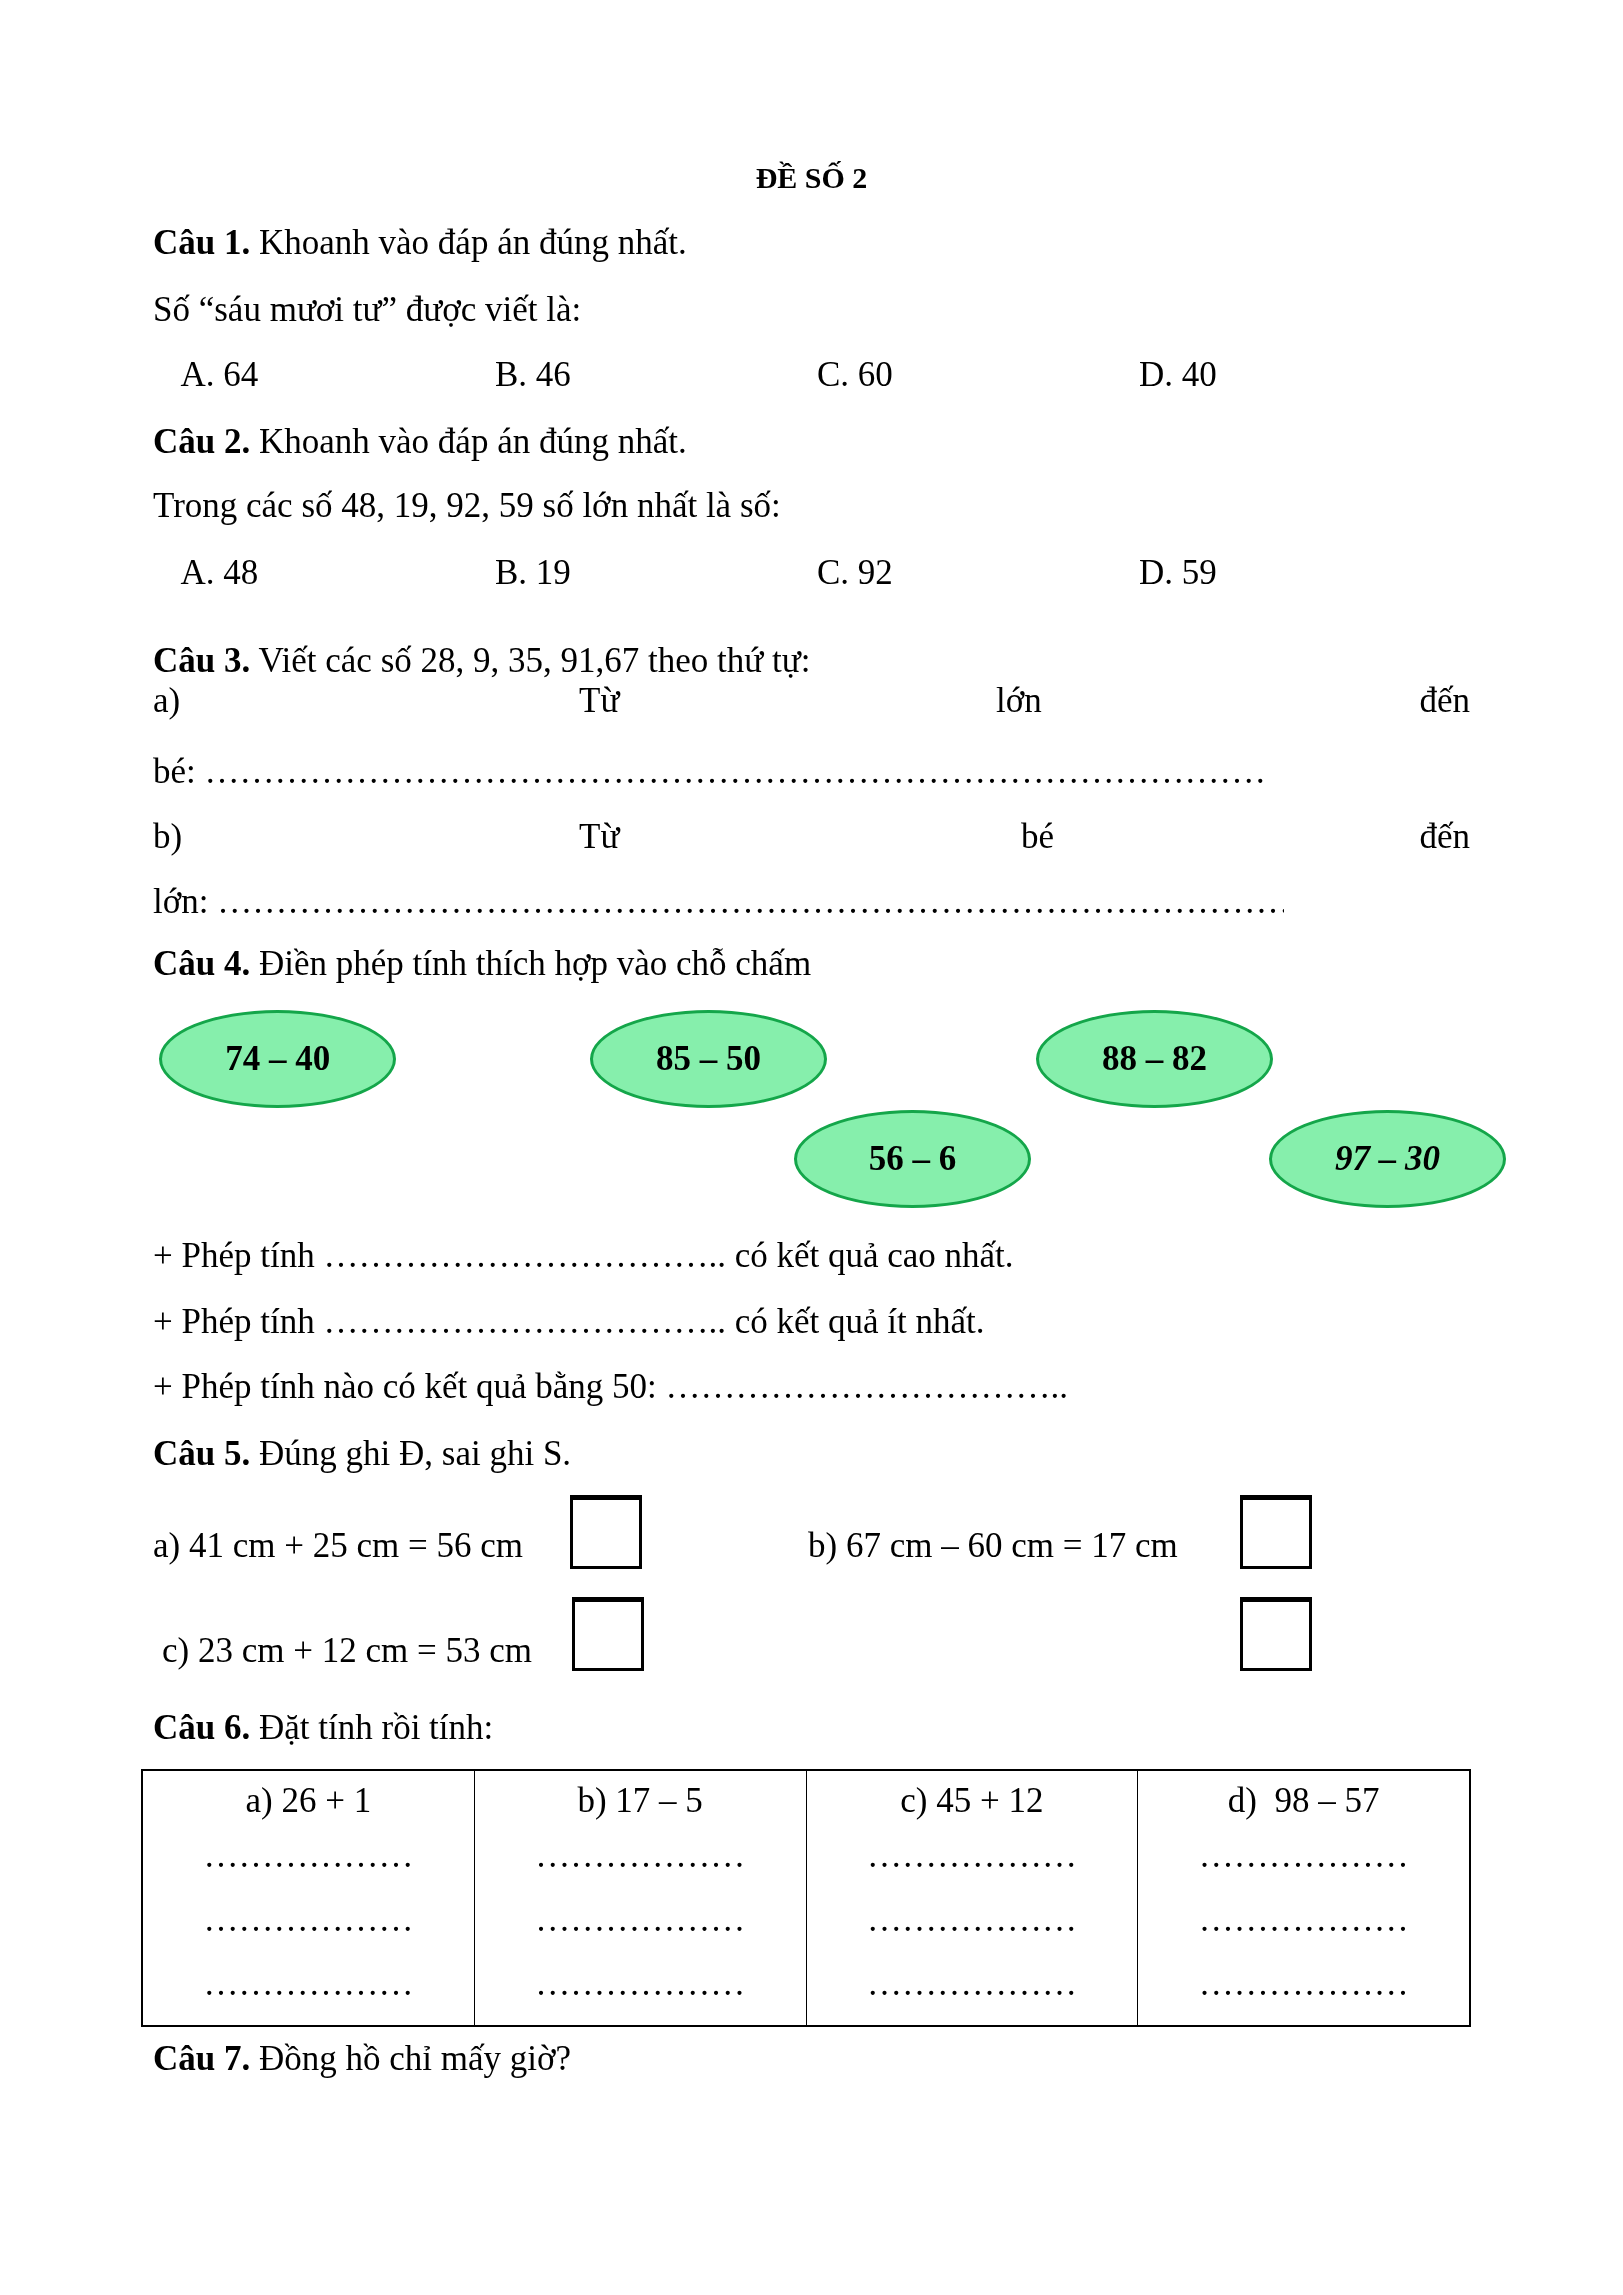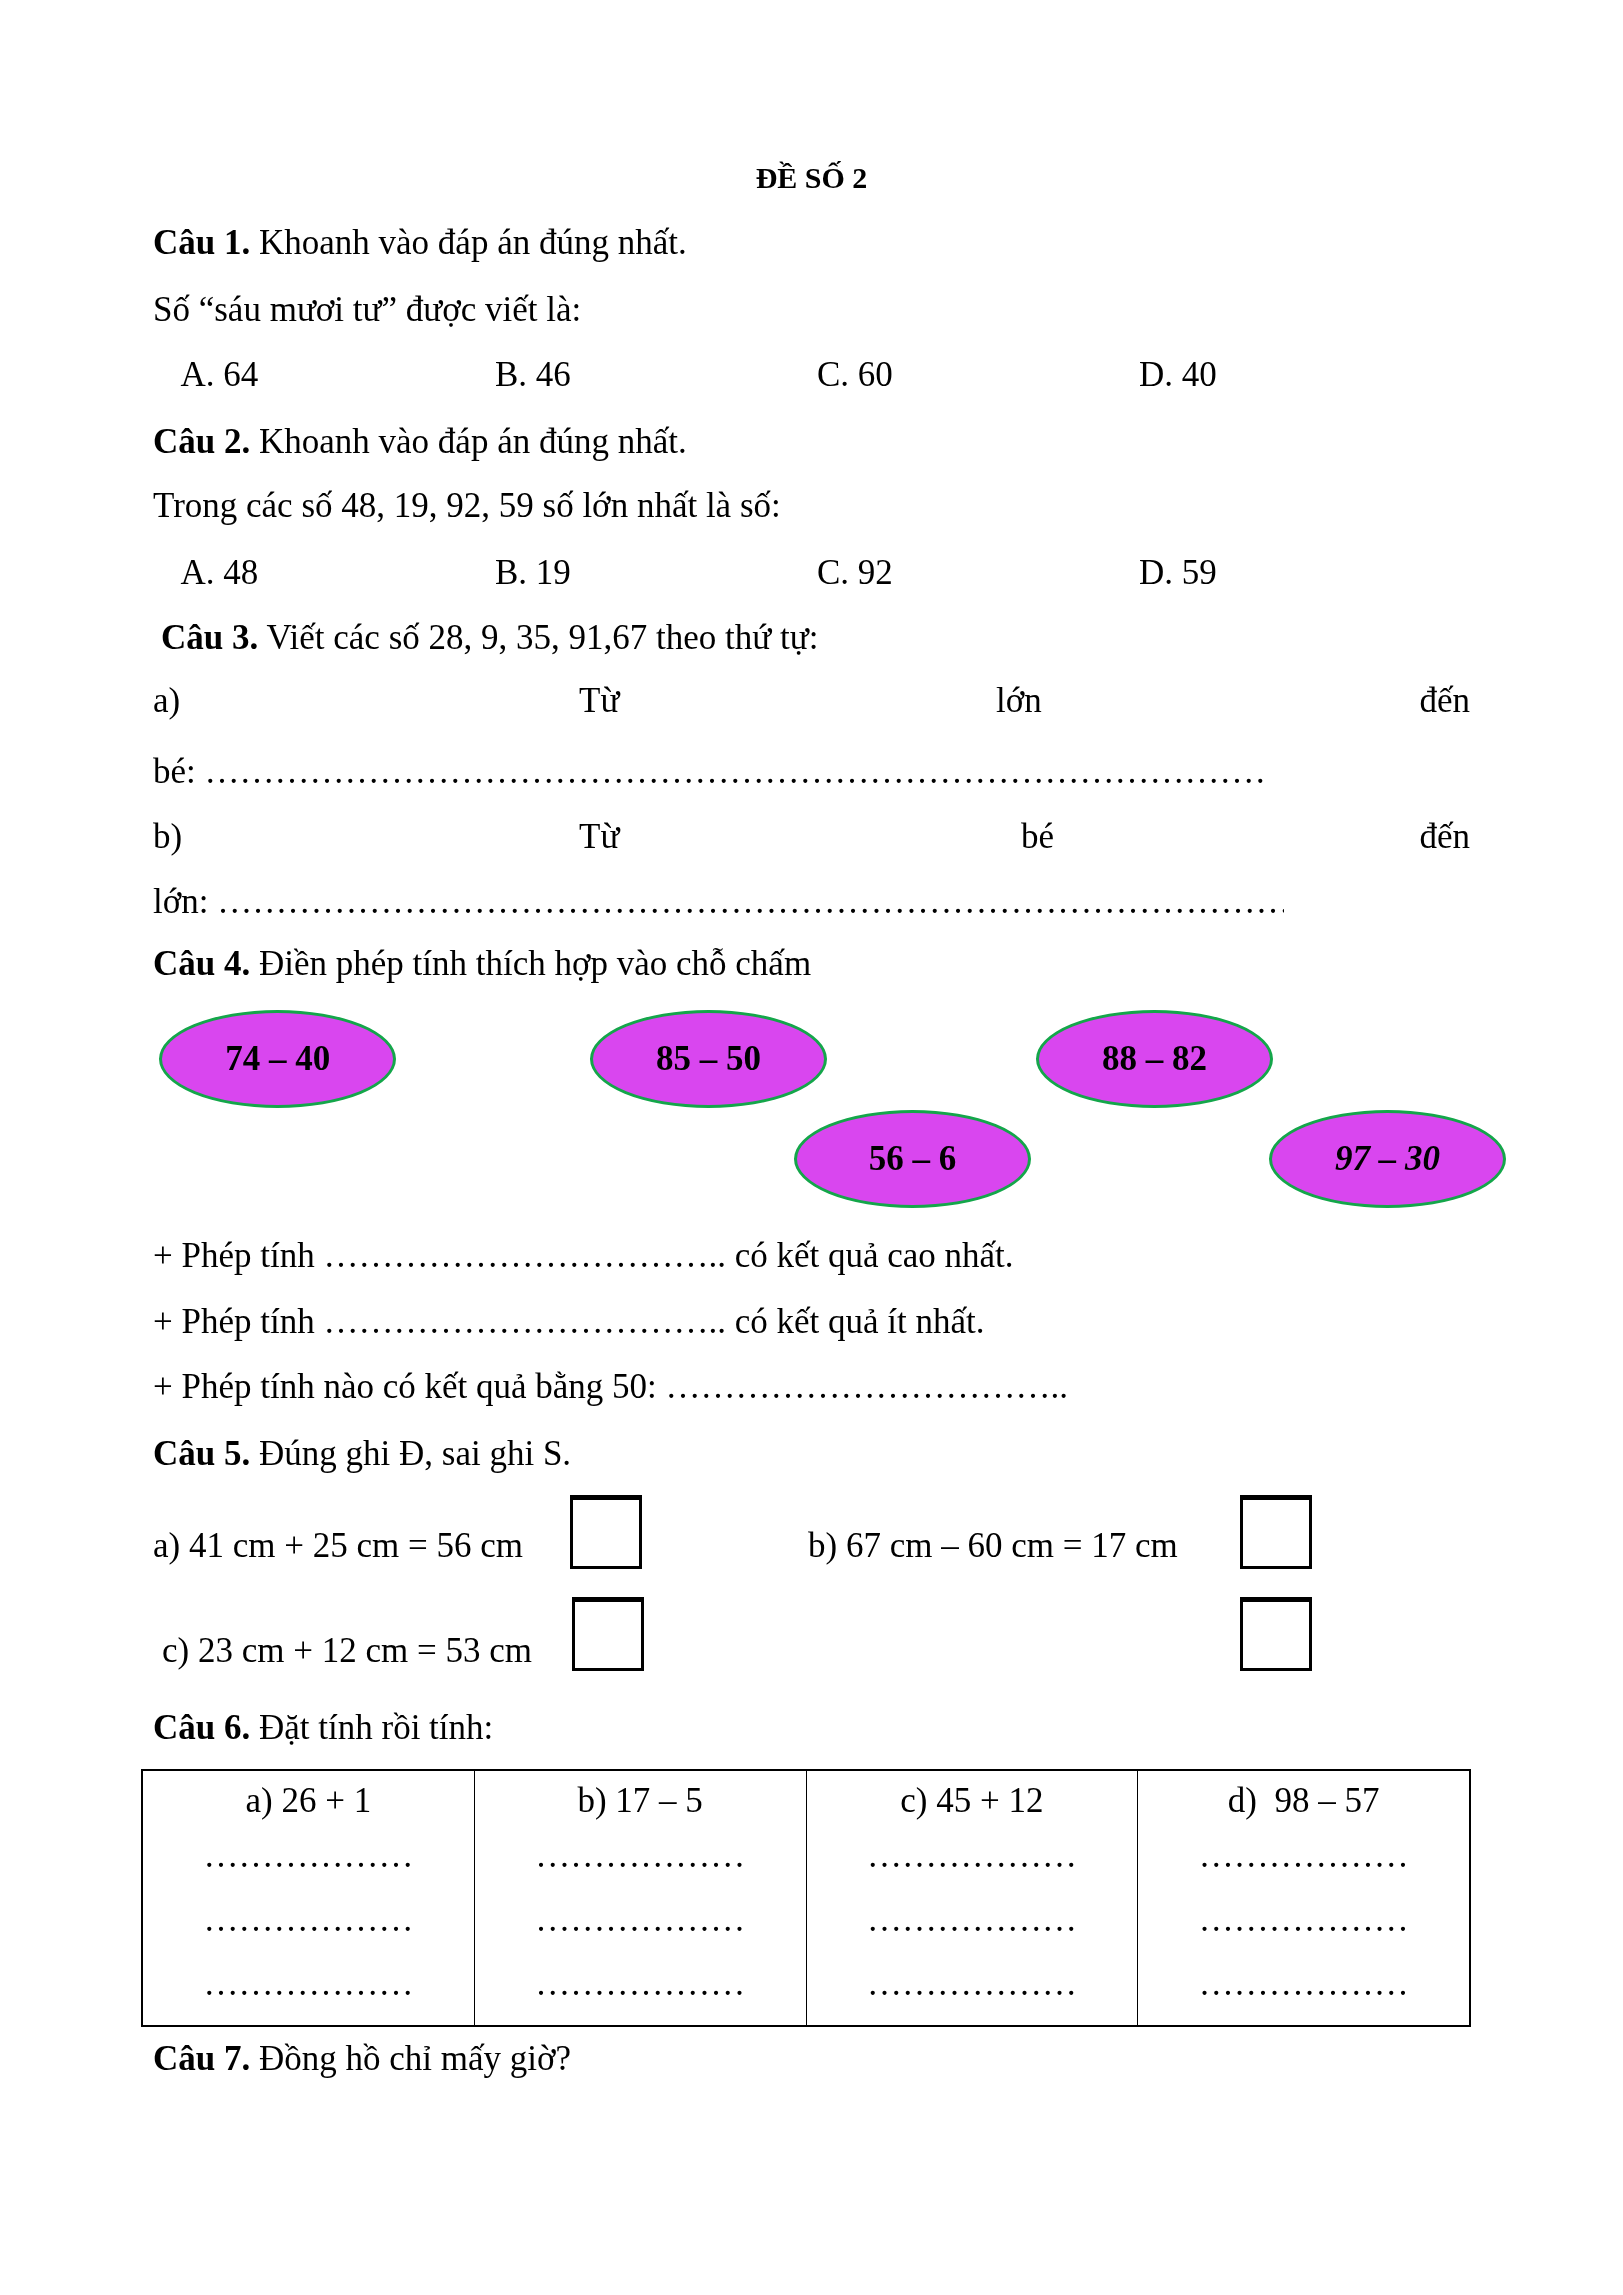--- a/index.html
+++ b/index.html
@@ -17,21 +17,21 @@
     line-height:65px; white-space:nowrap; overflow:hidden;
   }
   .bold { font-weight:bold; }
   .title-line { text-align:center; font-size:30px; font-weight:bold; }
   .opt { position:absolute; top:0; }
   .jword { position:absolute; top:0; }
   .bubbles { position:absolute; left:153px; top:1008px; width:1327px; height:204px; }
   .bubble {
     position:absolute; width:231px; height:92px;
     border:3.9px solid #14a64a; border-radius:50%;
-    background:#d946ef;
+    background:#86efac;
     display:flex; align-items:center; justify-content:center;
     font-weight:bold; font-size:35px;
   }
   .q5row { position:absolute; left:153px; width:1335px; height:77px; }
   .q5txt { position:absolute; bottom:0; line-height:47px; white-space:nowrap; }
   .ansbox {
     position:absolute; width:66px; height:66px;
     border:3.1px solid #000; border-top-width:5.5px;
     background:#fff;
   }
@@ -68,21 +68,21 @@
     <span>Khoanh vào đáp án đúng nhất.</span>
   </div>
   <div class="line" style="top:473px;">Trong các số 48, 19, 92, 59 số lớn nhất là số:</div>
   <div class="line" style="top:540px;">
     <span class="opt" style="left:27.5px;">A. 48</span>
     <span class="opt" style="left:342px;">B. 19</span>
     <span class="opt" style="left:664px;">C. 92</span>
     <span class="opt" style="left:986px;">D. 59</span>
   </div>
 
-  <div class="line" style="top:605px;margin-left:8px;">
+  <div class="line" style="top:628px;">
     <span class="bold">Câu 3.</span>
     <span>Viết các số 28, 9, 35, 91,67 theo thứ tự:</span>
   </div>
   <div class="line" style="top:668px;">
     <span class="jword" style="left:0;">a)</span>
     <span class="jword" style="left:426px;">Từ</span>
     <span class="jword" style="left:843px;">lớn</span>
     <span class="jword" style="right:0;">đến</span>
   </div>
   <div class="line" style="top:739px; width:1115px;">bé: ……………………………………………………………………………………………………….</div>

